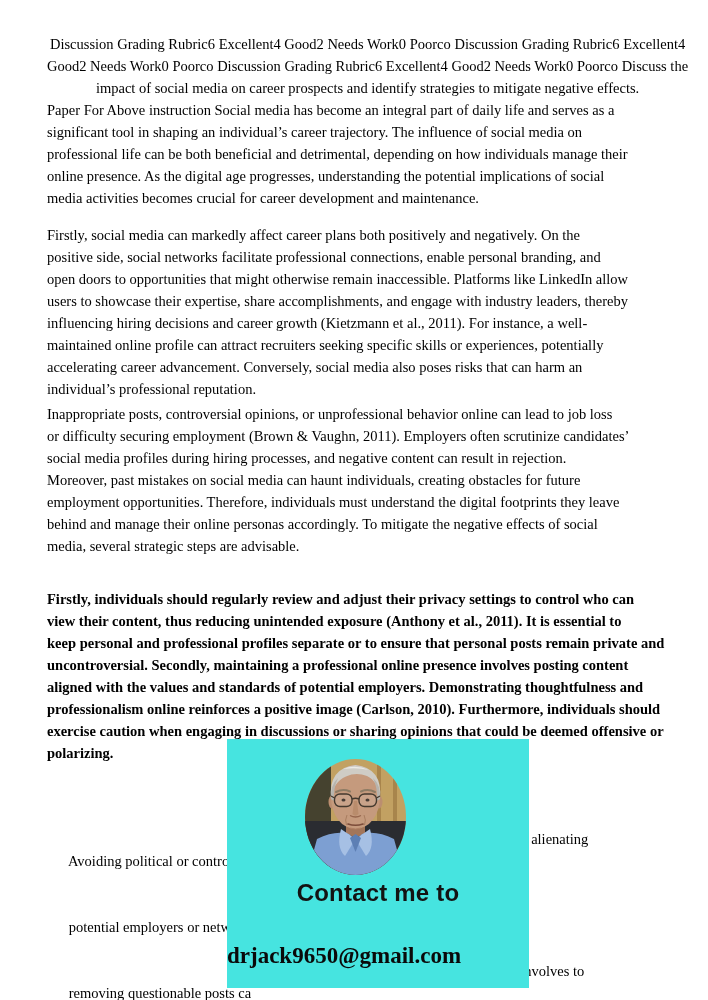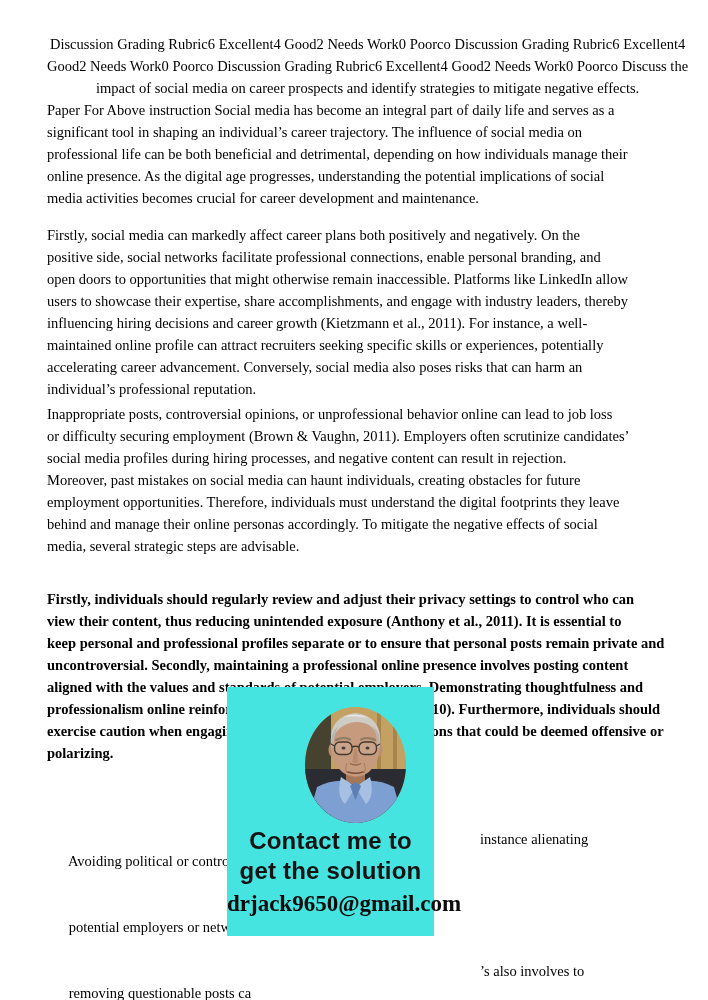--- a/index.html
+++ b/index.html
@@ -24,22 +24,22 @@
   .p3 { top: 224px; }
   .p4 { top: 403px; }
   .p5 { top: 588px; font-weight: bold; }
   .p6 { top: 784px; }
   .p6row { position: relative; height: 22px; white-space: pre; }
   .frag-right { position: absolute; left: 433px; top: 0; white-space: pre; }
 
   .overlay {
     position: absolute;
     left: 227px;
-    top: 687px;
-    width: 207px;
+    top: 739px;
+    width: 302px;
     height: 249px;
     background: #46e4e0;
     z-index: 5;
   }
   .photo {
     position: absolute;
     left: 78px;
     top: 20px;
     width: 101px;
     height: 116px;
@@ -58,21 +58,21 @@
     font-size: 24px;
     line-height: 30px;
     color: #131313;
     letter-spacing: 0.2px;
   }
   .ov-email {
     position: absolute;
     top: 204px;
     left: 0;
     right: 0;
-    text-align: right;
+    text-align: left;
     font-family: "Liberation Serif", "DejaVu Serif", serif;
     font-weight: bold;
     font-size: 23px;
     line-height: 26px;
     color: #0a0a0a;
   }
 </style>
 </head>
 <body>
 
@@ -160,18 +160,17 @@
         <path d="M38,10 Q50,5 64,11 Q52,8 38,10 Z" fill="#eceae6"></path>
         <rect x="29.5" y="35" width="17.5" height="12.5" rx="5.5" fill="rgba(250,250,255,0.10)" stroke="#44392e" stroke-width="1.4"></rect>
         <rect x="54" y="35" width="17.5" height="12.5" rx="5.5" fill="rgba(250,250,255,0.10)" stroke="#44392e" stroke-width="1.4"></rect>
         <path d="M47,40 Q50.5,38.5 54,40" stroke="#44392e" stroke-width="1.4" fill="none"></path>
         <path d="M29.5,39 L26,37" stroke="#44392e" stroke-width="1.2"></path>
         <path d="M71.5,39 L75,37" stroke="#44392e" stroke-width="1.2"></path>
       </svg>
     </div>
     <div class="ov-heading">
       <div>Contact me to</div>
-      <div>get the solution</div>
     </div>
     <div class="ov-email">drjack9650@gmail.com</div>
   </div>
 
 </div>
 
 </body></html>

